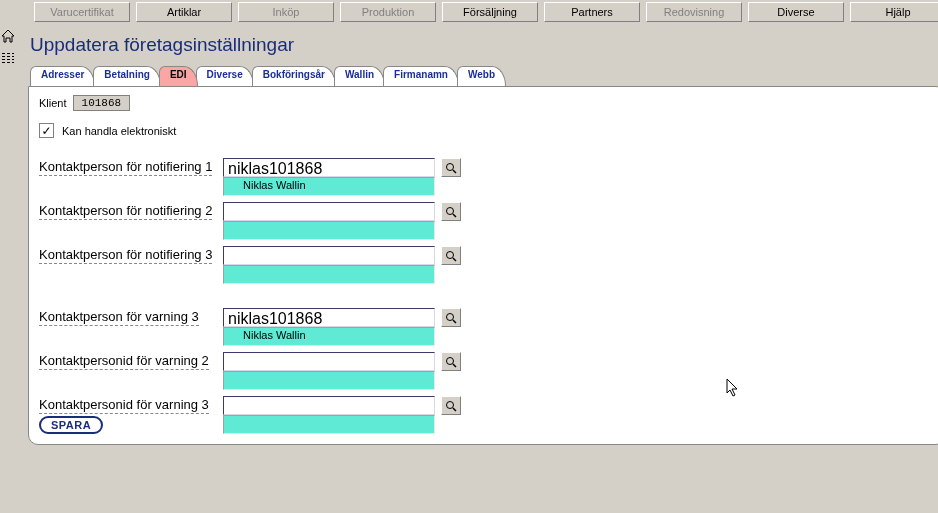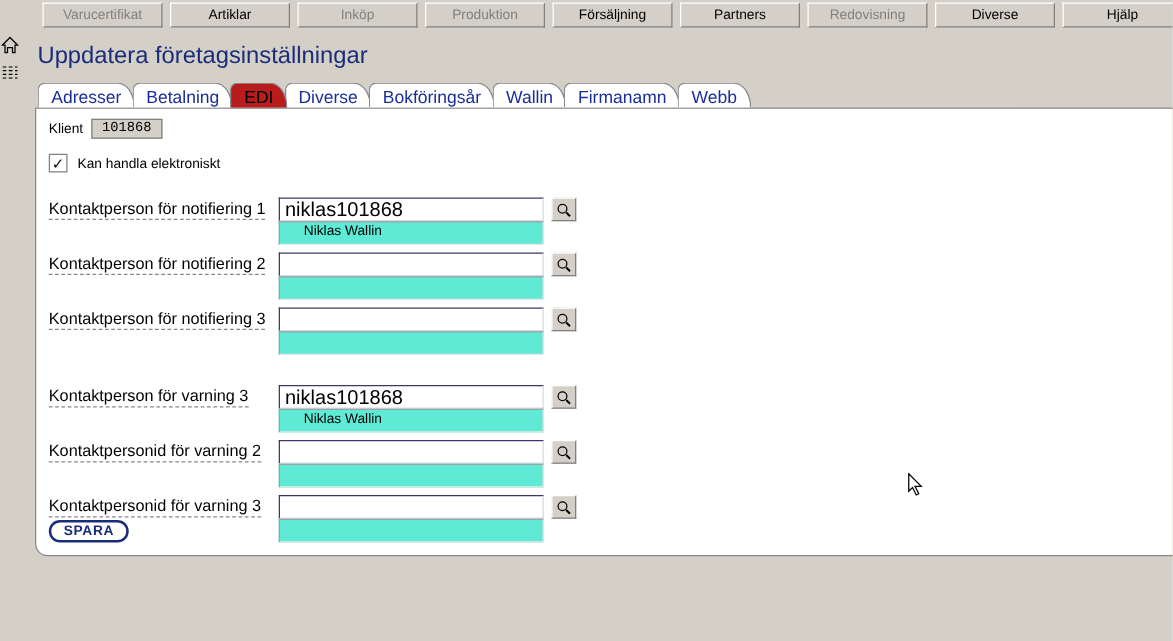--- a/index.html
+++ b/index.html
@@ -69,36 +69,36 @@
   .tabstrip {
     display: flex;
     align-items: flex-end;
     padding-left: 14px;
     position: relative;
   }
   .tab {
     position: relative;
     height: 20px;
     padding: 2px 10px 0 10px;
-    font-size: 14px;
-    font-weight: normal;
+    font-size: 10px;
+    font-weight: bold;
     color: #1a2d9a;
     background: #fff;
     border: 1px solid #888;
     border-bottom: none;
     border-top-left-radius: 6px;
     border-top-right-radius: 14px 20px;
     margin-right: -2px;
     cursor: pointer;
     z-index: 1;
   }
   .tab.active {
     color: #000;
     z-index: 2;
-    background: #b91c1c;
+    background: #fca5a5;
   }
   .panel {
     flex: 1;
     margin: 0 6px 4px 12px;
     background: #fff;
     border: 1px solid #888;
     border-radius: 10px;
     border-top-left-radius: 0;
     padding: 8px 10px 10px 10px;
     position: relative;

